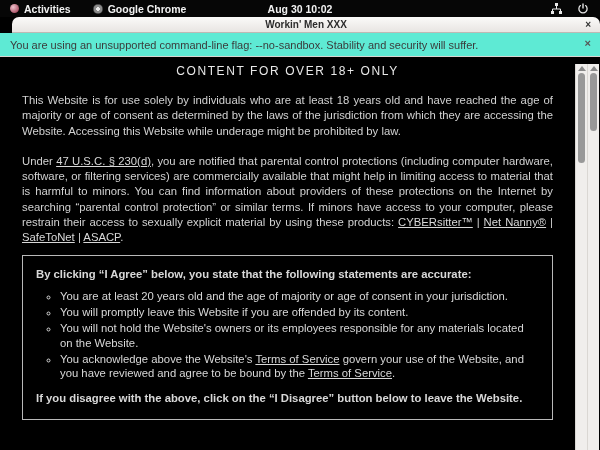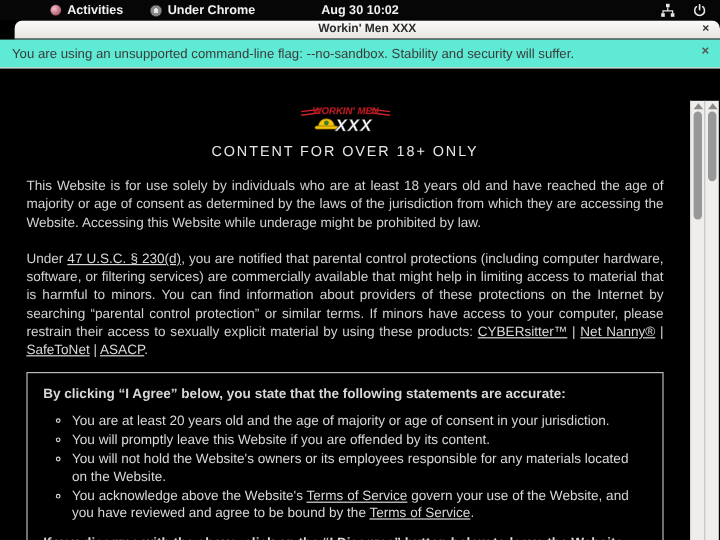--- a/index.html
+++ b/index.html
@@ -4,21 +4,21 @@
 <style>
   * { margin:0; padding:0; box-sizing:border-box; }
   html,body { width:600px; height:450px; background:#000; }
   body { font-family:"Liberation Sans","DejaVu Sans",sans-serif; }
   .screen { position:relative; width:600px; height:450px; overflow:hidden; background:#000; }
 
   
   .topbar { position:relative; height:17px; background:#060606; color:#f1f1f1;
             display:flex; align-items:center; justify-content:space-between;
             padding:0 10px; font-size:10.5px; font-weight:bold; }
-  .topbar .left { display:flex; align-items:center; gap:6px;margin-left:32px; }
+  .topbar .left { display:flex; align-items:center; gap:6px; }
   .tb-group { display:flex; align-items:center; gap:5px; margin-right:16px; }
   .act-dot { width:9px; height:9px; border-radius:50%;
              background:radial-gradient(circle at 35% 35%, #eec2cc, #b0596d 70%, #7e3040); }
   .chrome-ico { width:10px; height:10px; border-radius:50%;
                 background:radial-gradient(circle at 50% 50%, #e8e8e8 0 28%, #8a8a8a 30% 60%, #4d4d4d 62%); }
   .topbar .clock { position:absolute; left:0; right:0; text-align:center; pointer-events:none; }
   .topbar .right { display:flex; align-items:center; gap:14px; }
   .sysicon { width:13px; height:12px; display:inline-block; }
 
   
@@ -68,21 +68,21 @@
 <div class="screen">
 
   <div class="topbar">
     <div class="left">
       <div class="tb-group">
         <span class="act-dot"></span>
         <span>Activities</span>
       </div>
       <div class="tb-group">
         <span class="chrome-ico"></span>
-        <span>Under Chrome</span>
+        <span>Google Chrome</span>
       </div>
     </div>
     <div class="clock">Aug 30 10:02</div>
     <div class="right">
       <span class="sysicon">
         <svg width="13" height="12" viewBox="0 0 13 12">
           <rect x="5" y="0" width="3" height="3" fill="#e8e8e8"></rect>
           <rect x="1" y="8" width="3" height="3" fill="#e8e8e8"></rect>
           <rect x="9" y="8" width="3" height="3" fill="#e8e8e8"></rect>
           <path d="M6.5 3v3M2.5 8V6h8v2" stroke="#e8e8e8" stroke-width="1" fill="none"></path>
@@ -103,33 +103,20 @@
   </div>
 
   <div class="infobar">
     <span>You are using an unsupported command-line flag: --no-sandbox. Stability and security will suffer.</span>
     <span class="bar-close">×</span>
   </div>
 
   <div class="content">
     <div class="page">
 
-      <div class="logo">
-        <svg width="90" height="28" viewBox="0 0 90 28">
-          <path d="M8 9 L24 7 M8 12 L24 10" stroke="#cc2229" stroke-width="1.2"></path>
-          <path d="M82 9 L66 7 M82 12 L66 10" stroke="#cc2229" stroke-width="1.2"></path>
-          <text x="45" y="11" text-anchor="middle" font-size="8" font-style="italic" font-weight="bold" fill="#cc2229" stroke="#7a0d12" stroke-width="0.3">WORKIN' MEN</text>
-          <g>
-            <path d="M22 22 q1 -7 7 -7 q6 0 7 7 z" fill="#f2c20f" stroke="#8a6d00" stroke-width="0.6"></path>
-            <rect x="19.5" y="21" width="19" height="2.6" rx="1.3" fill="#f2c20f" stroke="#8a6d00" stroke-width="0.6"></rect>
-            <circle cx="29" cy="18.5" r="2" fill="#3f7d2c"></circle>
-          </g>
-          <text x="52" y="25" text-anchor="middle" font-size="14" font-style="italic" font-weight="bold" fill="#ffffff" stroke="#555" stroke-width="0.4" letter-spacing="1">XXX</text>
-        </svg>
-      </div>
 
       <h1 class="heading">CONTENT FOR OVER 18+ ONLY</h1>
 
       <p class="para">This Website is for use solely by individuals who are at least 18 years old and have reached the age of majority or age of consent as determined by the laws of the jurisdiction from which they are accessing the Website. Accessing this Website while underage might be prohibited by law.</p>
 
       <p class="para"><span>Under </span><a href="#">47 U.S.C. § 230(d)</a><span>, you are notified that parental control protections (including computer hardware, software, or filtering services) are commercially available that might help in limiting access to material that is harmful to minors. You can find information about providers of these protections on the Internet by searching “parental control protection” or similar terms. If minors have access to your computer, please restrain their access to sexually explicit material by using these products: </span><a href="#">CYBERsitter™</a><span> | </span><a href="#">Net Nanny®</a><span> | </span><a href="#">SafeToNet</a><span> | </span><a href="#">ASACP</a><span>.</span></p>
 
       <div class="agree-box">
         <div class="intro">By clicking “I Agree” below, you state that the following statements are accurate:</div>
         <ul>

